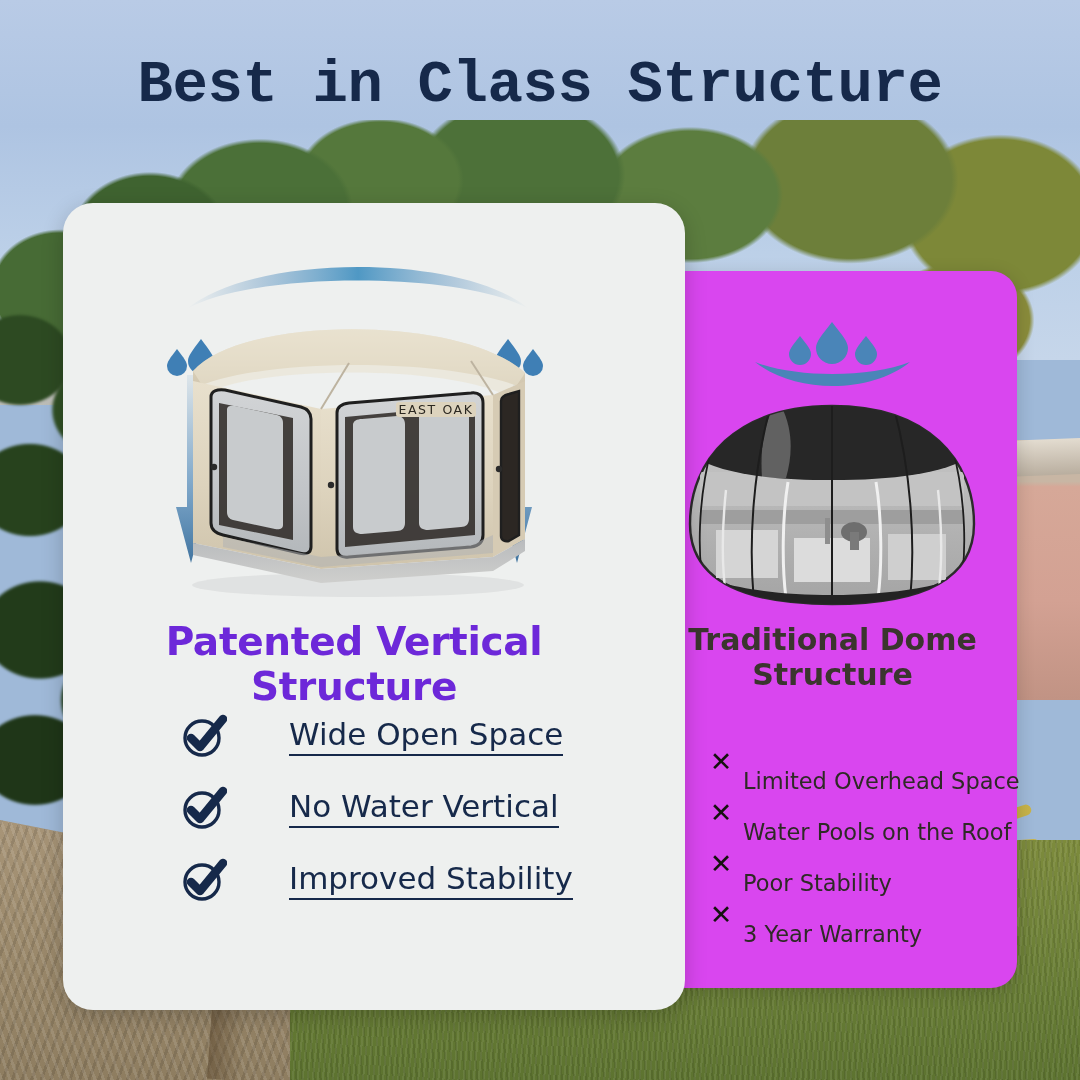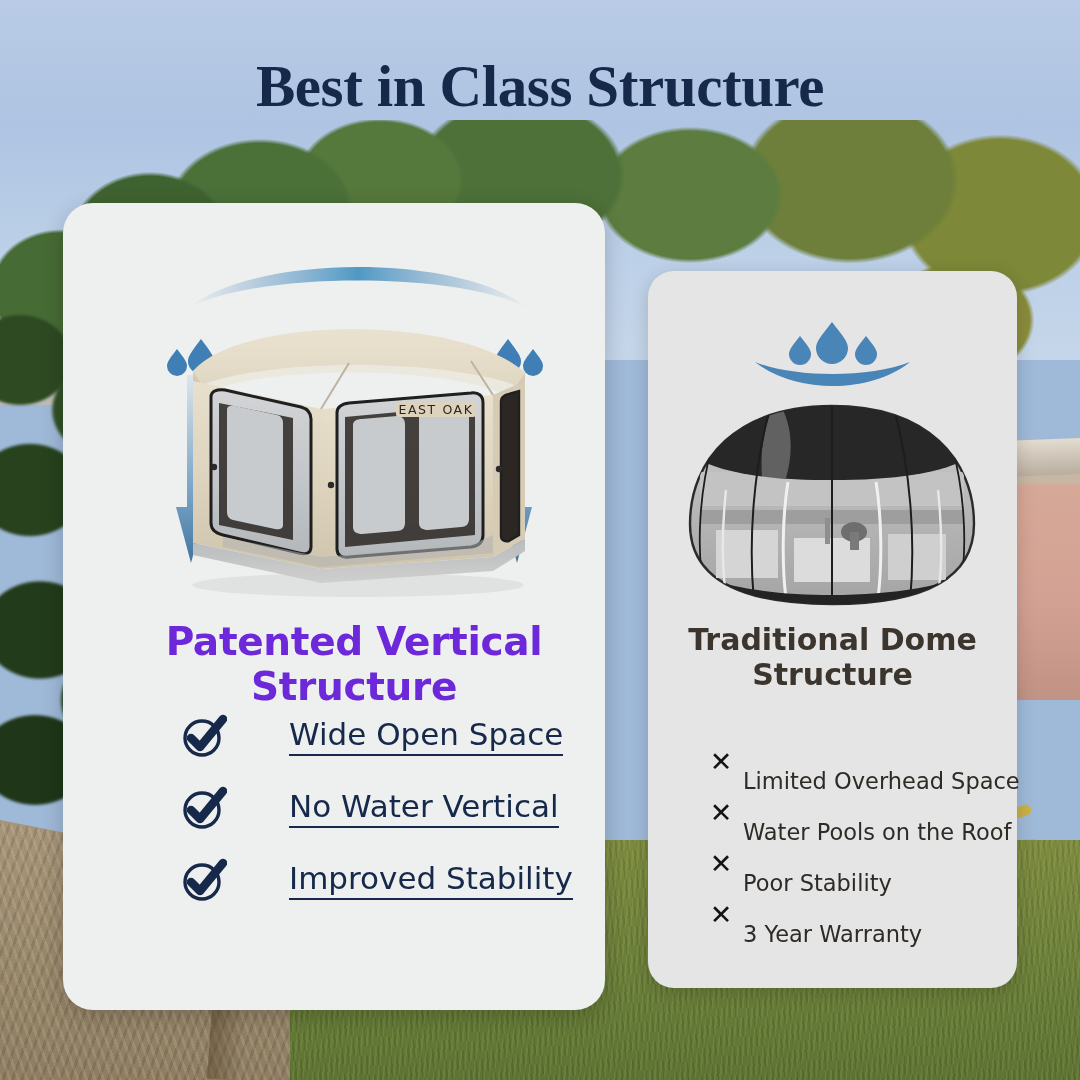--- a/index.html
+++ b/index.html
@@ -93,31 +93,31 @@
     background:linear-gradient(90deg,rgba(90,70,45,.55),rgba(90,70,45,0));
     transform:rotate(4deg);
   }
 
   
   .title {
     position:absolute; left:0; top:52px; width:1080px;
     text-align:center;
     font-size:59px; font-weight:bold; letter-spacing:-.4px;
     color:#16294a;
-    font-family:Liberation Serif, serif;
+    font-family:Liberation Mono, monospace;
   }
 
   
   .card-gray {
     position:absolute; left:648px; top:271px; width:369px; height:717px;
-    background:#e5e5e5; border-radius:26px;
+    background:#d946ef; border-radius:26px;
     box-shadow:0 4px 18px rgba(0,0,0,.17);
   }
   .card-white {
-    position:absolute; left:63px; top:203px; width:542px; height:807px;
+    position:absolute; left:63px; top:203px; width:622px; height:807px;
     background:#eef0ef; border-radius:30px;
     box-shadow:0 6px 22px rgba(0,0,0,.20);
   }
 
   
   .tent-wrap { position:absolute; left:0; top:34px; width:582px; height:370px; }
   .arc-good { position:absolute; left:120px; top:10px; width:350px; height:70px; }
   .tent-svg { position:absolute; left:90px; top:48px; width:410px; height:320px; }
 
   .drops-l { position:absolute; left:100px; top:100px; width:60px; height:40px; }

